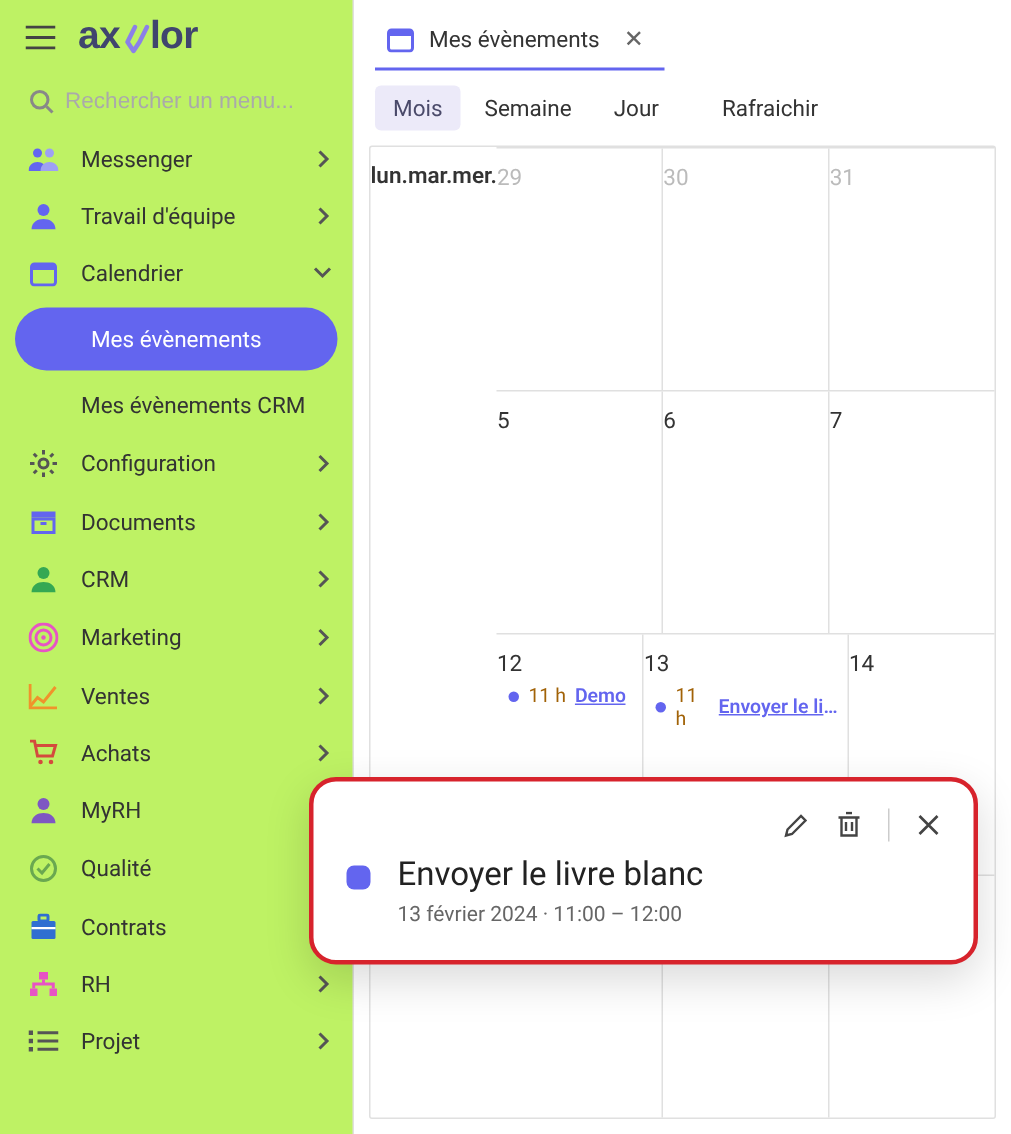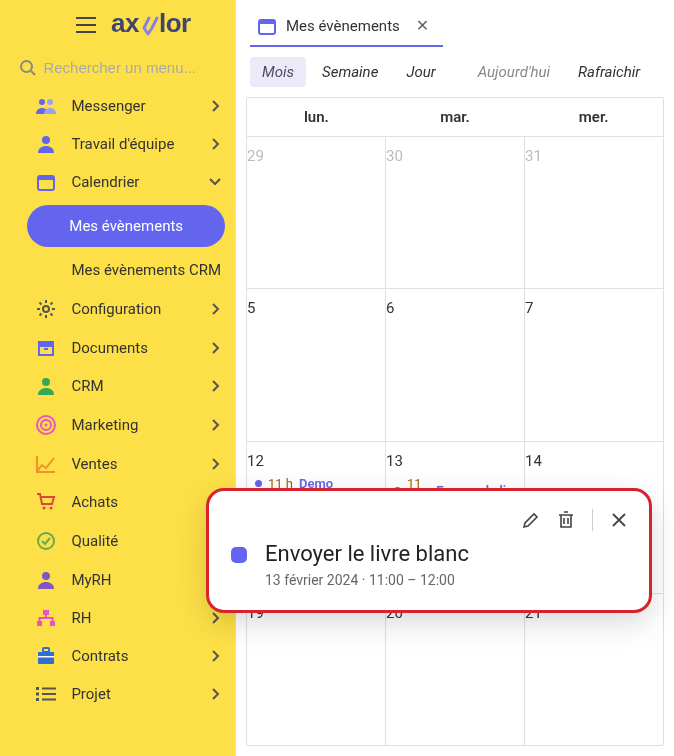--- a/index.html
+++ b/index.html
@@ -21,21 +21,21 @@
     color: var(--text);
     background: #fff;
     width: 674px;
     height: 756px;
     overflow: hidden;
     position: relative;
   }
   .app { display: flex; width: 100%; height: 100%; }
 
   
-  .sidebar { width: 236px; flex: none; border-right: 1px solid var(--border); display: flex; flex-direction: column; background:#fde047;align-items:flex-end;}
+  .sidebar { width: 236px; flex: none; border-right: 1px solid var(--border); display: flex; flex-direction: column; background:#bef264;}
   .sb-top { display:flex; align-items:center; gap:14px; padding:10px 14px 8px 16px;}
   .hamburger svg { display:block; }
   .logo { font-weight:600; font-size:26px; color:#40456e; letter-spacing:-0.5px; display:flex; align-items:center;}
   .logo svg { display:block; }
   .search-row { display:flex; align-items:center; gap:4px; padding:10px 14px 10px 18px;}
   .search-row input { border:none; outline:none; font-size:15px; color:#777; width:100%; background:transparent;}
   .search-row input::placeholder { color:#aaa; }
 
   .nav { flex:1; overflow:auto; padding-bottom:10px;}
   .nav-item { display:flex; align-items:center; gap:14px; padding:10px 14px 10px 18px; cursor:pointer; position:relative;}
@@ -47,45 +47,45 @@
   .sub-item.active { background: var(--sidebar-active-bg); color:#fff; border-radius:22px; margin:4px 10px; padding:12px 14px; justify-content:center;}
   .sub-item.active .label { flex:none; }
 
   .icon-box { width:22px; display:flex; justify-content:center; }
 
   
   .main { flex:1; display:flex; flex-direction:column; position:relative; }
   .tabbar { display:flex; align-items:center; padding:8px 6px 0 14px; }
   .tab { display:flex; align-items:center; gap:10px; padding:8px 14px 10px 8px; border-bottom:2px solid var(--primary); font-size:15px;}
   .tab .close { color:#666; margin-left:6px; font-size:16px;}
-  .toolbar { display:flex; align-items:center; gap:4px; padding:10px 14px;font-style:italic; }
+  .toolbar { display:flex; align-items:center; gap:4px; padding:10px 14px; }
   .tb-btn { padding:6px 12px; border-radius:4px; font-size:15px; cursor:pointer;}
   .tb-btn.active { background: var(--pill-bg); color:#4a4a6a;}
   .tb-spacer { width:10px; }
 
   
-  .cal { flex:1; margin:0 10px 10px 10px; border:1px solid var(--border); border-radius:2px; display:flex; flex-direction:column;}
+  .cal { flex:1; margin:0 10px 10px 10px; border:1px solid var(--border); border-radius:2px; display:flex; flex-direction:row;}
   .cal-head { display:flex; }
   .cal-head .h { flex:1; text-align:center; font-weight:600; padding:10px 0; font-size:15px; }
   .cal-body { display:flex; flex-direction:column; flex:1;}
   .cal-row { display:flex; flex:1; border-top:1px solid var(--border);}
   .cell { flex:1; border-left:1px solid var(--border); position:relative; min-height:120px;}
   .cell:first-child { border-left:none;}
   .daynum { width:100%; text-align:left; padding:10px 0 4px 0; font-size:15px; color:#333;}
   .daynum.other { color:#bbb;}
   .event { display:flex; align-items:center; gap:6px; font-size:13px; padding:2px 6px 2px 8px; color: var(--primary); cursor:pointer;}
   .event .dot { width:7px; height:7px; border-radius:50%; background: var(--primary); flex:none;}
   .event .time { color:#a16207; }
   .event .title { font-weight:600; white-space:nowrap; overflow:hidden; text-overflow:ellipsis;text-decoration:underline; }
 
   
   .popup {
     position:absolute;
     left: 206px;
-    top: 488px;
+    top: 518px;
     width: 446px;
     background:#fff;
     border:3px solid #d7232c;
     border-radius:18px;
     box-shadow: 0 10px 30px rgba(0,0,0,0.15);
     z-index:50;
     padding:18px 22px 22px 22px;
   }
   .popup .actions { display:flex; gap:18px; justify-content:flex-end; align-items:center; color:#444;}
   .popup .actions .sep { width:1px; height:22px; background:#ccc;}
@@ -270,74 +270,74 @@
         <span class="label">Achats</span>
         <span class="chevron">
           <svg width="10" height="12" viewBox="0 0 10 12">
               <path d="M2 1l5 5-5 5" stroke="#555" stroke-width="2" fill="none"></path>
             </svg>
         </span>
       </div>
 
       <div class="nav-item">
         <span class="icon-box">
+          <svg width="18" height="18" viewBox="0 0 18 18">
+              <circle cx="9" cy="5" r="4" fill="#7e57c2"></circle>
+              <path d="M1 18c0-5 4-7 8-7s8 2 8 7" fill="#7e57c2"></path>
+            </svg>
+        </span>
+        <span class="label">MyRH</span>
+        <span class="chevron">
+          <svg width="10" height="12" viewBox="0 0 10 12">
+              <path d="M2 1l5 5-5 5" stroke="#555" stroke-width="2" fill="none"></path>
+            </svg>
+        </span>
+      </div>
+
+      <div class="nav-item">
+        <span class="icon-box">
           <svg width="20" height="20" viewBox="0 0 20 20">
               <circle cx="10" cy="10" r="8" fill="none" stroke="#6aa850" stroke-width="2"></circle>
               <path d="M6 10l3 3 5-6" stroke="#6aa850" stroke-width="2" fill="none"></path>
             </svg>
         </span>
         <span class="label">Qualité</span>
         <span class="chevron">
           <svg width="10" height="12" viewBox="0 0 10 12">
               <path d="M2 1l5 5-5 5" stroke="#555" stroke-width="2" fill="none"></path>
             </svg>
         </span>
       </div>
 
       <div class="nav-item">
         <span class="icon-box">
-          <svg width="18" height="18" viewBox="0 0 18 18">
-              <circle cx="9" cy="5" r="4" fill="#7e57c2"></circle>
-              <path d="M1 18c0-5 4-7 8-7s8 2 8 7" fill="#7e57c2"></path>
-            </svg>
-        </span>
-        <span class="label">MyRH</span>
+          <svg width="20" height="18" viewBox="0 0 20 18">
+              <rect x="2" y="5" width="16" height="12" rx="1" fill="#2f6fd1"></rect>
+              <rect x="7" y="1" width="6" height="4" rx="1" fill="none" stroke="#2f6fd1" stroke-width="2"></rect>
+              <rect x="2" y="9" width="16" height="1.5" fill="#fff"></rect>
+            </svg>
+        </span>
+        <span class="label">Contrats</span>
         <span class="chevron">
           <svg width="10" height="12" viewBox="0 0 10 12">
               <path d="M2 1l5 5-5 5" stroke="#555" stroke-width="2" fill="none"></path>
             </svg>
         </span>
       </div>
 
       <div class="nav-item">
         <span class="icon-box">
           <svg width="20" height="18" viewBox="0 0 20 18">
               <rect x="7" y="1" width="6" height="5" fill="#e754c4"></rect>
               <rect x="1" y="12" width="5" height="5" fill="#e754c4"></rect>
               <rect x="14" y="12" width="5" height="5" fill="#e754c4"></rect>
               <path d="M10 6v3M3.5 12V9h13v3" stroke="#e754c4" stroke-width="2" fill="none"></path>
             </svg>
         </span>
         <span class="label">RH</span>
-        <span class="chevron">
-          <svg width="10" height="12" viewBox="0 0 10 12">
-              <path d="M2 1l5 5-5 5" stroke="#555" stroke-width="2" fill="none"></path>
-            </svg>
-        </span>
-      </div>
-
-      <div class="nav-item">
-        <span class="icon-box">
-          <svg width="20" height="18" viewBox="0 0 20 18">
-              <rect x="2" y="5" width="16" height="12" rx="1" fill="#2f6fd1"></rect>
-              <rect x="7" y="1" width="6" height="4" rx="1" fill="none" stroke="#2f6fd1" stroke-width="2"></rect>
-              <rect x="2" y="9" width="16" height="1.5" fill="#fff"></rect>
-            </svg>
-        </span>
-        <span class="label">Contrats</span>
         <span class="chevron">
           <svg width="10" height="12" viewBox="0 0 10 12">
               <path d="M2 1l5 5-5 5" stroke="#555" stroke-width="2" fill="none"></path>
             </svg>
         </span>
       </div>
 
       <div class="nav-item">
         <span class="icon-box">
           <svg width="20" height="16" viewBox="0 0 20 16">
@@ -372,21 +372,20 @@
         <span>Mes évènements</span>
         <span class="close">✕</span>
       </div>
     </div>
 
     <div class="toolbar">
       <span class="tb-btn active">Mois</span>
       <span class="tb-btn">Semaine</span>
       <span class="tb-btn">Jour</span>
       <span class="tb-spacer"></span>
-      <span class="tb-btn" style="color:#888">Aujourd'hui</span>
       <span class="tb-btn">Rafraichir</span>
     </div>
 
     <div class="cal">
       <div class="cal-head">
         <div class="h">lun.</div>
         <div class="h">mar.</div>
         <div class="h">mer.</div>
       </div>
       <div class="cal-body" id="cal-body">

